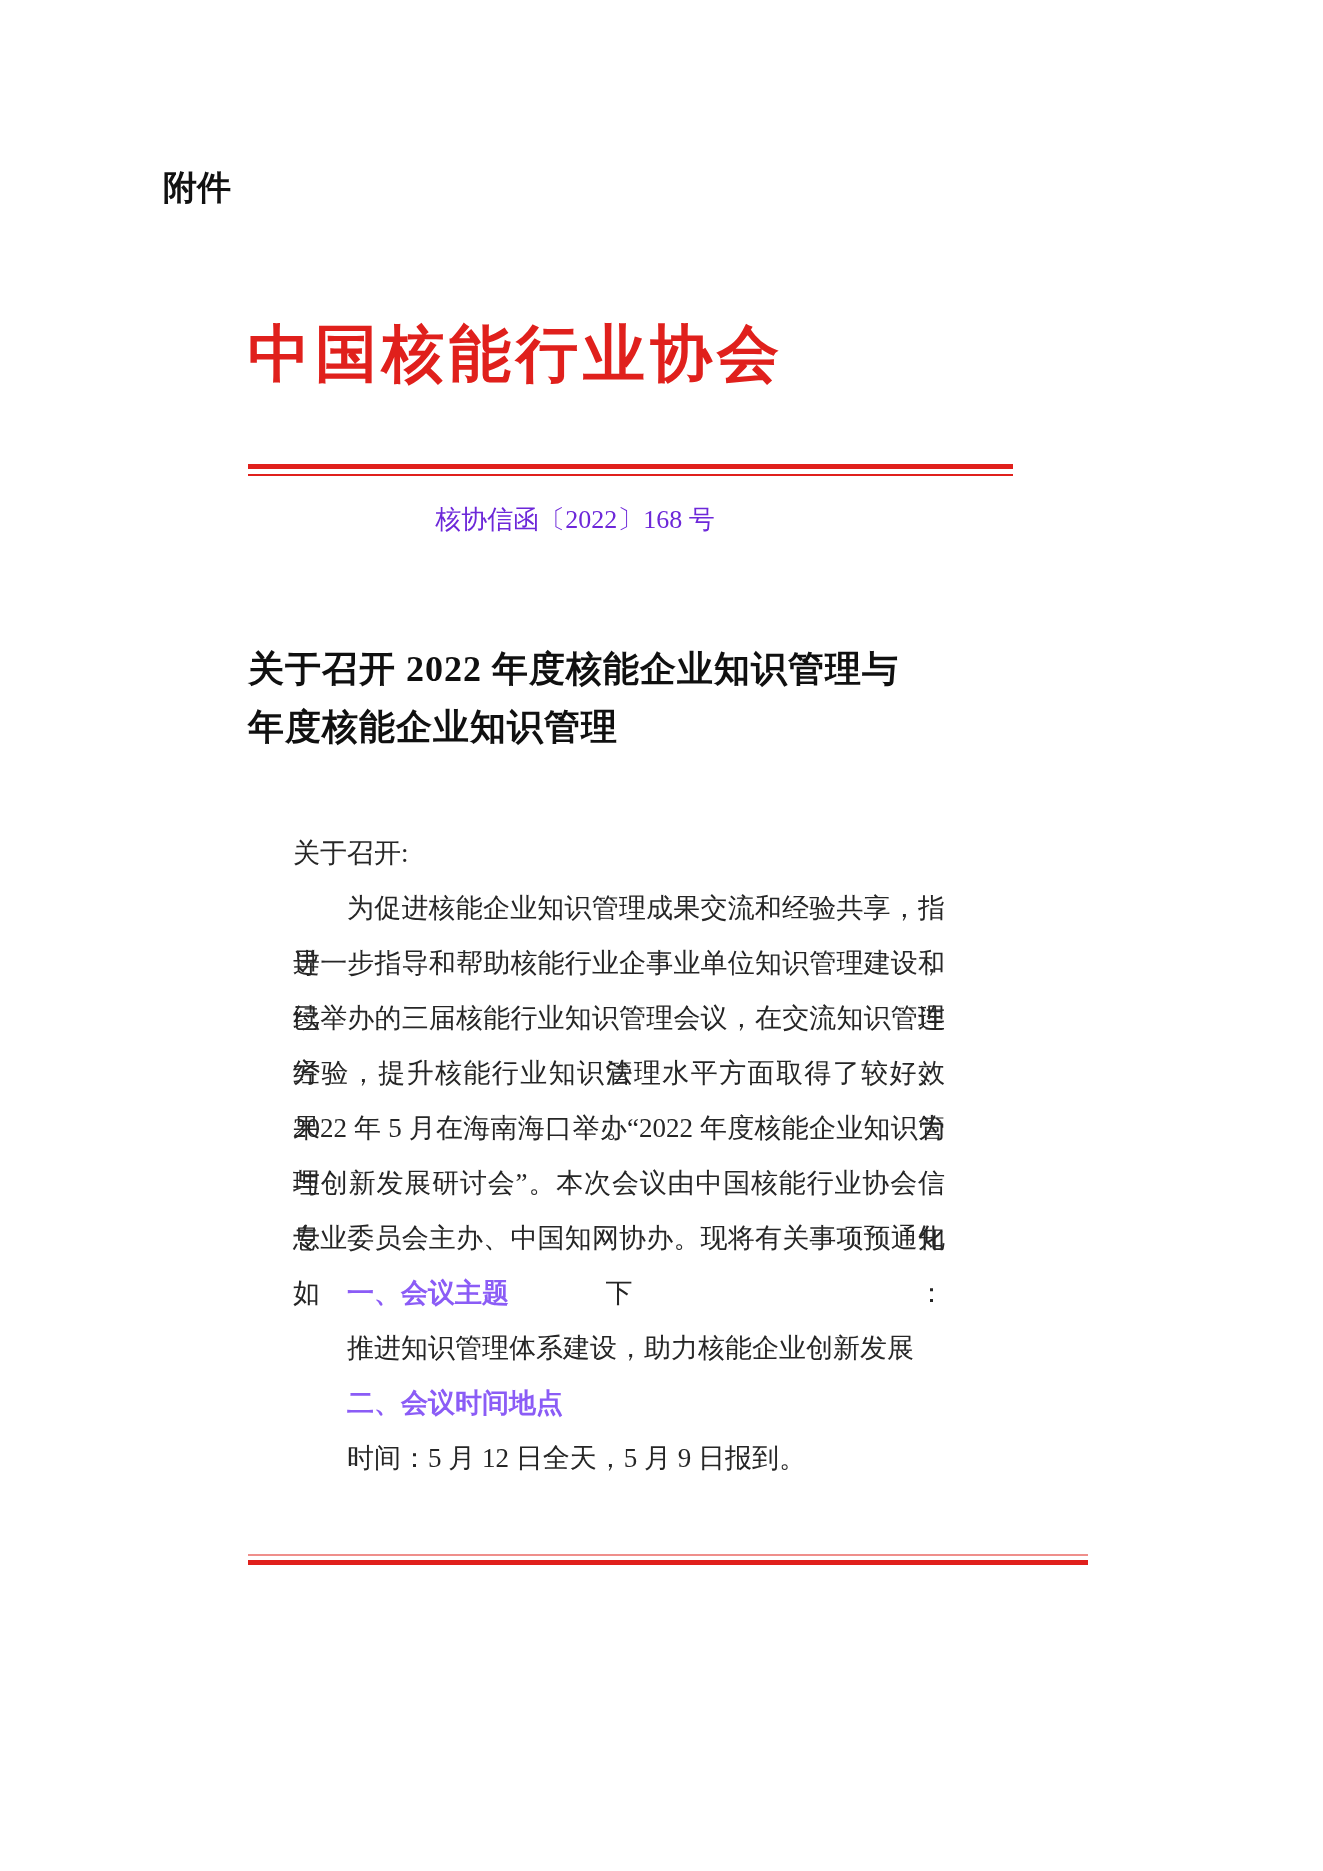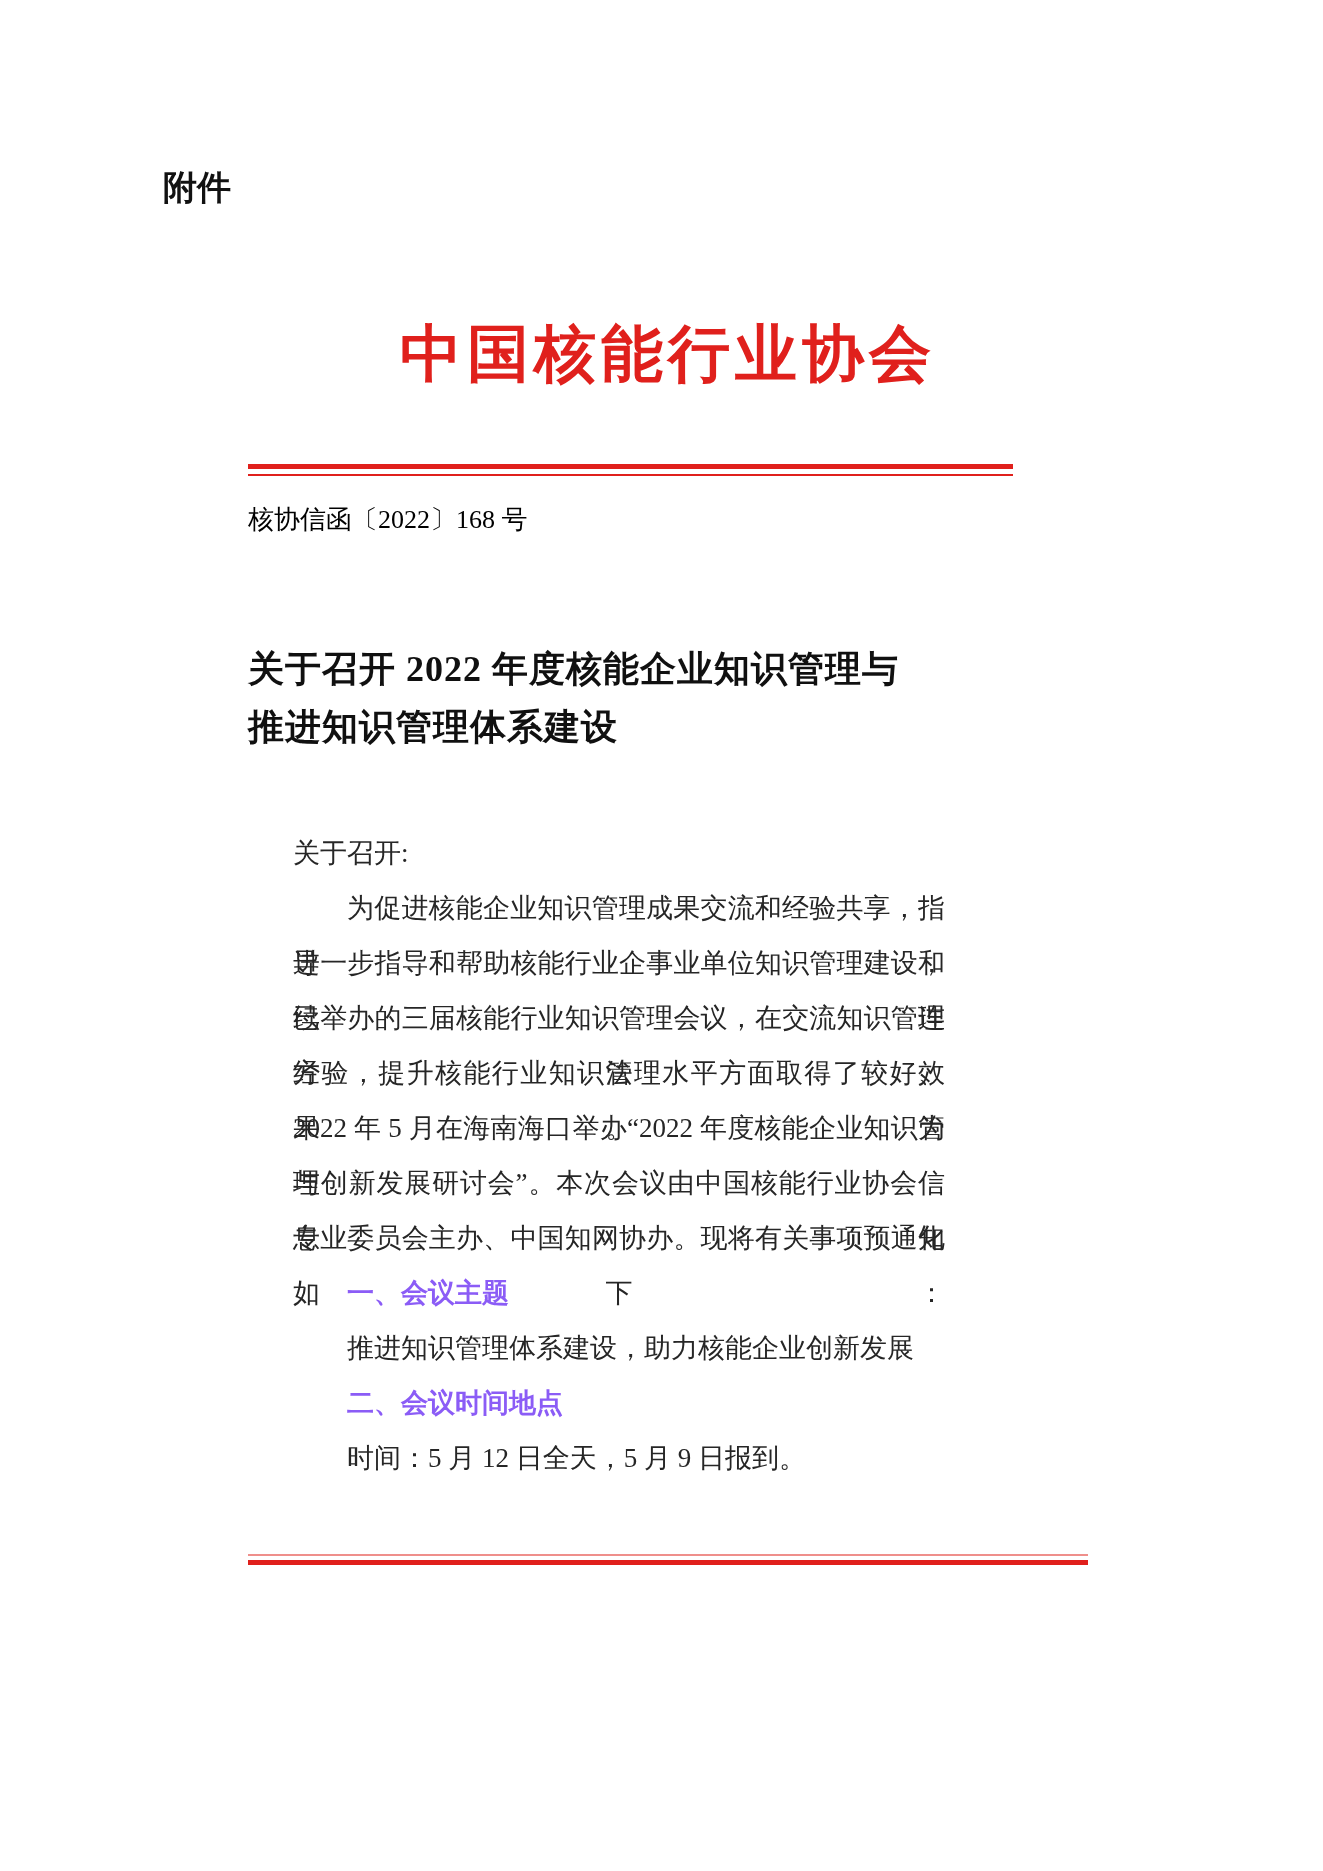--- a/index.html
+++ b/index.html
@@ -19,21 +19,21 @@
     font-family: "Liberation Sans", "DejaVu Sans", sans-serif;
     font-weight: 700;
     font-size: 34px;
     color: #111;
   }
   .letterhead {
     position: absolute;
     left: 248px;
     top: 312px;
     width: 840px;
-    text-align: center;
+    text-align: left;
     font-size: 62px;
     font-weight: 700;
     letter-spacing: 5px;
     color: var(--red);
     font-family: "Liberation Serif", "DejaVu Serif", serif;
     white-space: nowrap;
   }
   .rule-top {
     position: absolute;
     left: 248px;
@@ -44,23 +44,23 @@
     border-bottom: 2px solid var(--red);
     box-sizing: border-box;
   }
   .doc-number {
     position: absolute;
     left: 248px;
     top: 502px;
     width: 840px;
     box-sizing: border-box;
     padding-right: 186px;
-    text-align: left;
+    text-align: center;
     font-size: 26px;
-    color: #000000;
+    color: #6d28d9;
   }
   .doc-title {
     position: absolute;
     left: 248px;
     top: 640px;
     width: 840px;
     text-align: left;
     font-weight: 700;
     font-size: 36px;
     line-height: 58px;
@@ -114,21 +114,21 @@
   <div class="attachment">附件</div>
 
   <div class="letterhead">中国核能行业协会</div>
 
   <div class="rule-top"></div>
 
   <div class="doc-number">核协信函〔2022〕168 号</div>
 
   <div class="doc-title">
     <div>关于召开 2022 年度核能企业知识管理与</div>
-    <div>推进知识管理体系建设</div>
+    <div>年度核能企业知识管理</div>
   </div>
 
   <div class="body-block">
     <div class="body-line">关于召开:</div>
     <div class="body-line jl ind">为促进核能企业知识管理成果交流和经验共享，指导和</div>
     <div class="body-line jl">进一步指导和帮助核能行业企事业单位知识管理建设，已连</div>
     <div class="body-line jl">续举办的三届核能行业知识管理会议，在交流知识管理方法、</div>
     <div class="body-line jl">经验，提升核能行业知识管理水平方面取得了较好效果。为</div>
     <div class="body-line jl">2022 年 5 月在海南海口举办“2022 年度核能企业知识管理</div>
     <div class="body-line jl">与创新发展研讨会”。本次会议由中国核能行业协会信息化</div>

